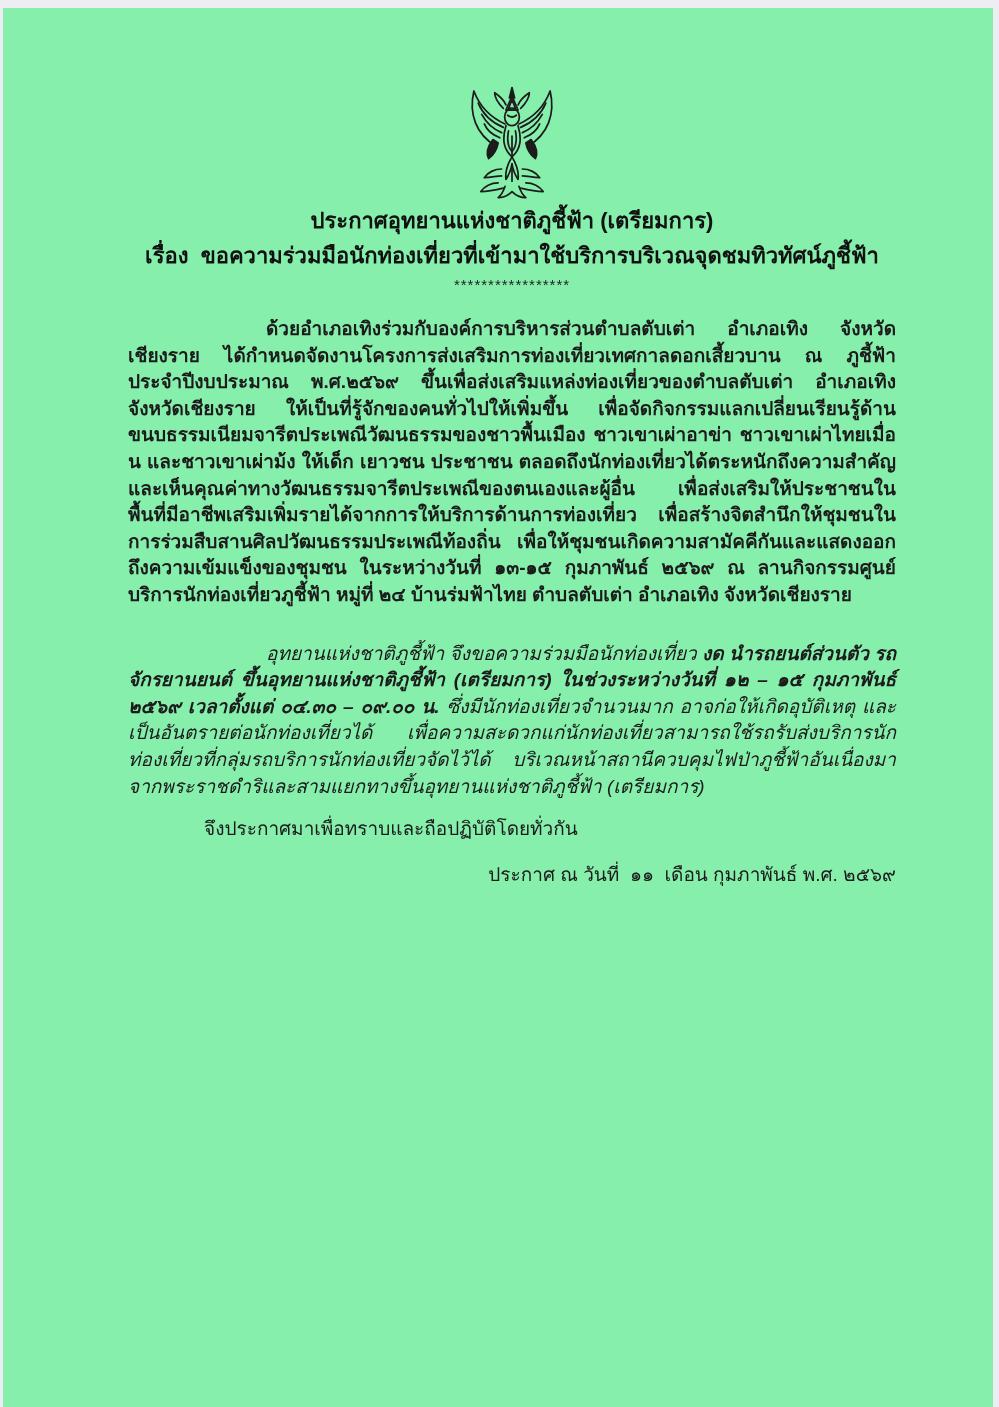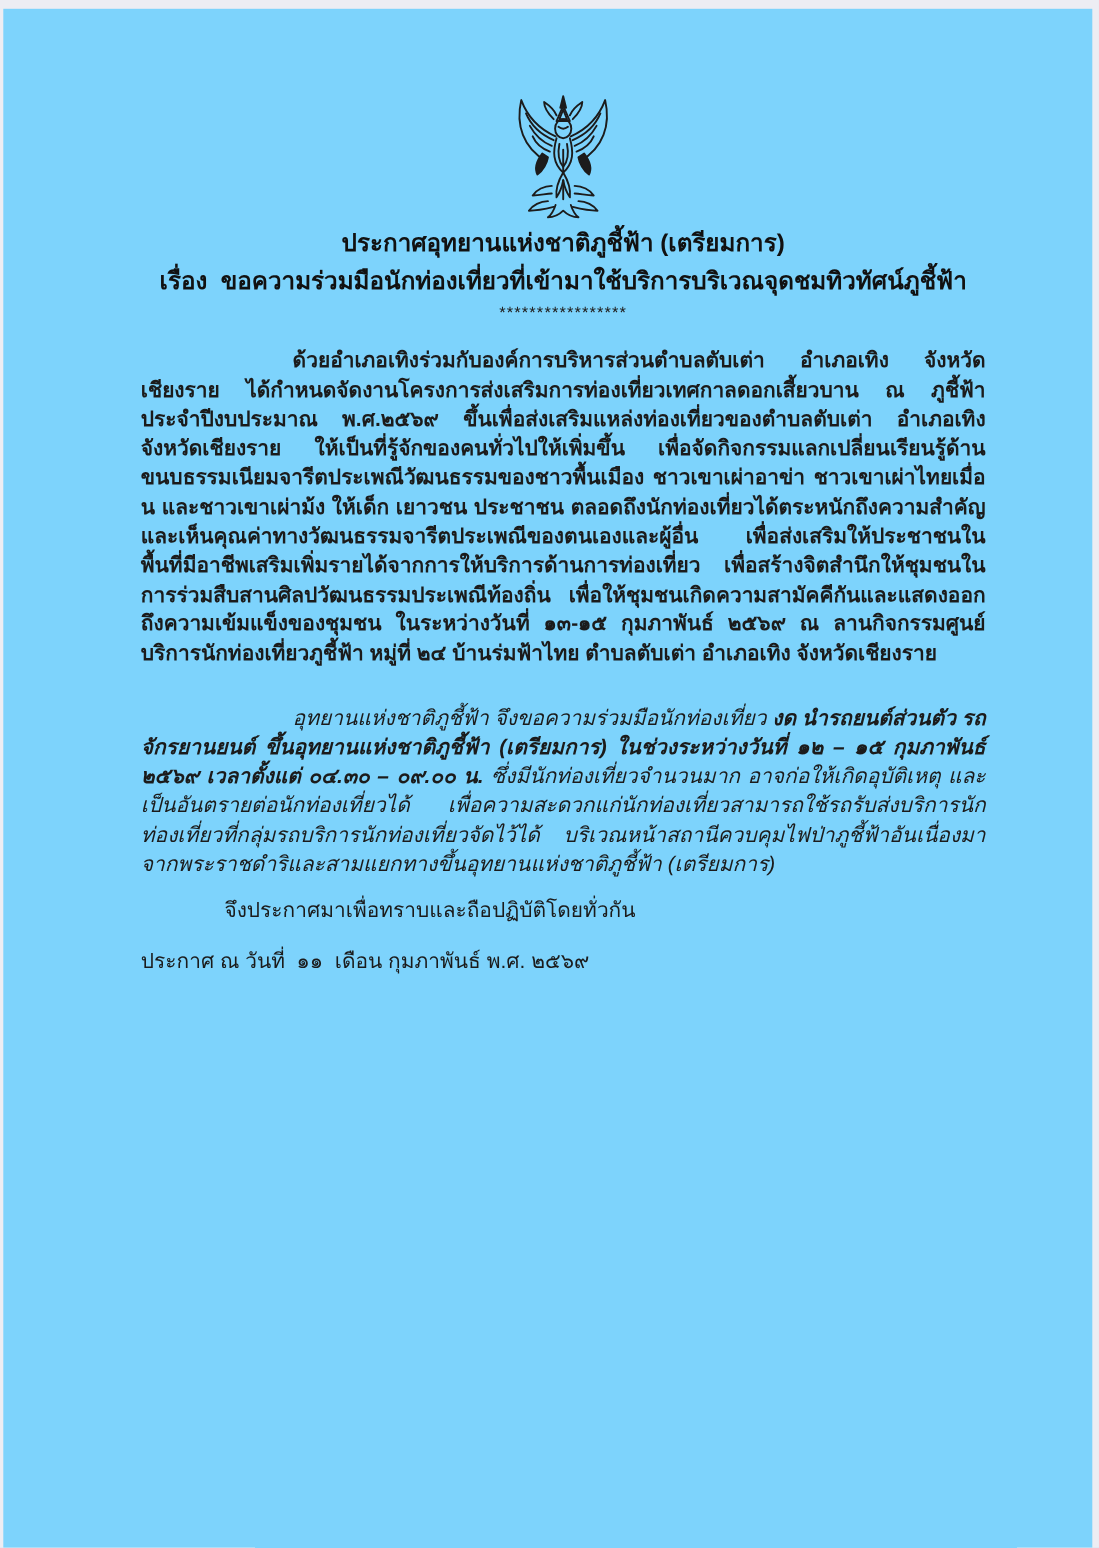--- a/index.html
+++ b/index.html
@@ -9,21 +9,21 @@
   }
   .viewport{
     position:relative;
     width:999px;height:1407px;
     background:#ededf3;
     overflow:hidden;
   }
   .page{
     position:absolute;
     left:3px;top:8px;right:6px;bottom:0;
-    background:#7dd3fc;
+    background:#86efac;
     box-sizing:border-box;
     padding:76px 97px 40px 125px;
     color:#1b1b1b;
   }
   .emblem-wrap{
     width:104px;height:118px;
     margin:0 auto 2px auto;
   }
   .doc-title{
     text-align:center;
@@ -62,21 +62,21 @@
   .closing-line{
     font-size:19px;
     line-height:26.6px;
     margin-top:16px;
     margin-left:76px;
   }
   .date-line{
     font-size:19px;
     line-height:27px;
     margin-top:18px;
-    text-align:left;
+    text-align:right;
     white-space:pre-wrap;
   }
   .sig-block{
     width:440px;
     margin-left:264px; 
     text-align:center;
   }
   .sig-script{
     width:150px;height:96px;
     margin:0 auto;

